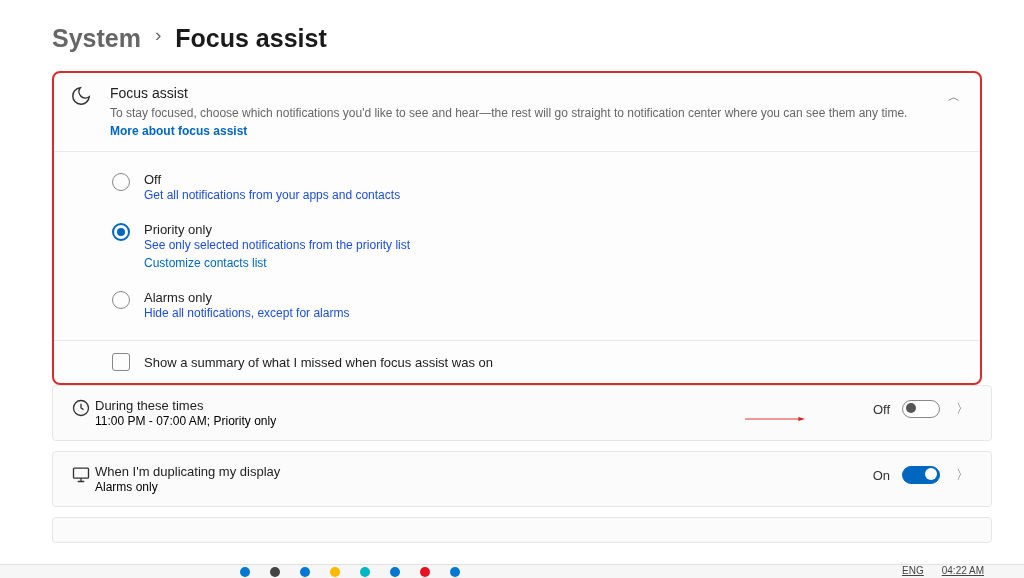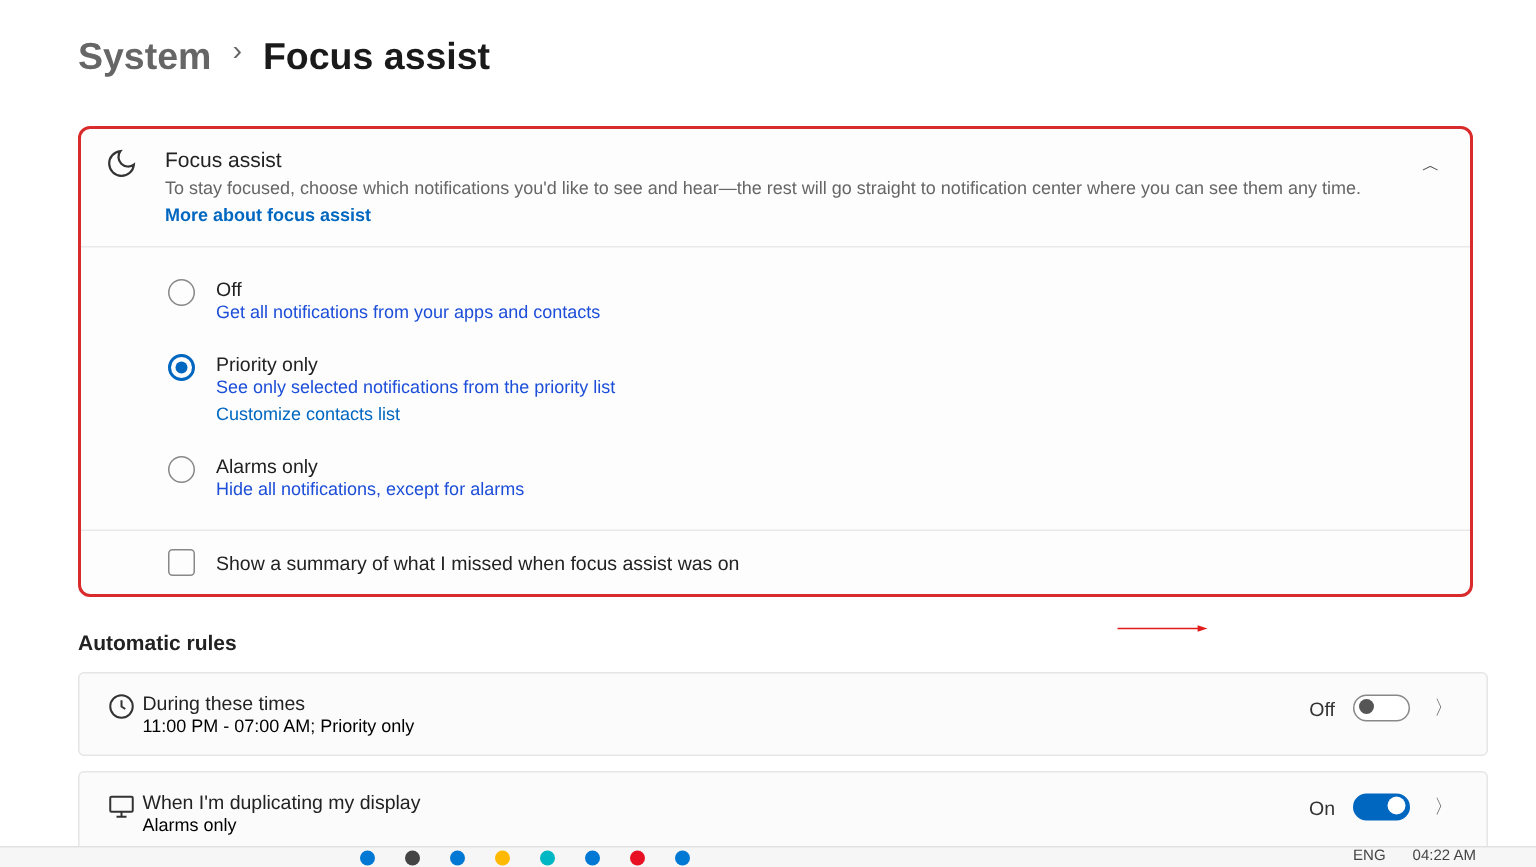--- a/index.html
+++ b/index.html
@@ -1,18 +1,18 @@
 <!DOCTYPE html>
 <html><head>
   <meta charset="utf-8">
   <style>
     * { margin:0; padding:0; box-sizing:border-box; font-family:"Segoe UI",Arial,sans-serif; }
     body { background:#fff; width:1024px; height:578px; overflow:hidden; position:relative; }
     .page { padding:24px 24px 0 52px; }
-    .breadcrumb { display:flex; align-items:flex-start; gap:14px; margin-bottom:31px; }
+    .breadcrumb { display:flex; align-items:flex-start; gap:14px; margin-bottom:18px; }
     .crumb1 { color:#666; font-size:25px; font-weight:600; }
     .crumb-sep { color:#666; font-size:19px; }
     .crumb2 { color:#1a1a1a; font-size:25px; font-weight:600; }
 
     .panel { border:2px solid #d92b2b; border-radius:8px; background:#fdfdfd; margin-right:18px; }
     .panel-head { display:flex; align-items:flex-start; padding:12px 16px; gap:18px; }
     .moon-icon { width:22px; height:22px; display:inline-block; }
     .moon-icon svg { width:100%; height:100%; }
     .head-text { flex:1; }
     .head-title { font-size:14px; color:#222; margin-bottom:2px; }
@@ -45,21 +45,21 @@
     .toggle.off { background:#fff; border:1.5px solid #888; }
     .toggle.off::after { content:""; position:absolute; width:10px; height:10px; background:#555; border-radius:50%; top:2px; left:3px; }
     .toggle.on { background:#0067c0; border:1.5px solid #0067c0; }
     .toggle.on::after { content:""; position:absolute; width:12px; height:12px; background:#fff; border-radius:50%; top:1px; right:2px; }
     .chev { color:#666; font-size:13px; padding:2px 4px; }
 
     .arrow { position:absolute; top:416px; left:680px; width:190px; height:6px; pointer-events:none; }
     .arrow-line { stroke:#e21b1b; stroke-width:3; fill:none; }
     .arrow-head { fill:#e21b1b; }
 
-    .taskbar { position:absolute; bottom:0; left:0; right:0; height:14px; background:#f6f6f6; border-top:1px solid #e1e1e1; display:flex; justify-content:space-between; align-items:flex-start; padding:0 40px; font-size:10px; color:#444; overflow:hidden; }
+    .taskbar { position:absolute; bottom:0; left:0; right:0; height:14px; background:#f6f6f6; border-top:1px solid #e1e1e1; display:flex; justify-content:space-between; align-items:flex-start; padding:0 40px; font-size:10px; color:#444; overflow:hidden;text-decoration:underline; }
     .task-dots { display:flex; gap:20px; margin-left:200px; }
     .dot { width:10px; height:10px; border-radius:50%; margin-top:2px; }
     .time-area { display:flex; gap:18px; font-size:10px; }
   </style>
 </head>
 <body>
 
 <div class="page">
 
   <div class="breadcrumb">
@@ -107,21 +107,20 @@
         </div>
       </div>
     </div>
 
     <div class="summary-row">
       <span class="cb"></span>
       <span class="cb-label">Show a summary of what I missed when focus assist was on</span>
     </div>
   </div>
 
-  <div class="section-title">Automatic rules</div>
 
   <div class="rule-card">
     <span class="rule-icon">
       <svg viewBox="0 0 24 24" fill="none" stroke="#333" stroke-width="1.6">
           <circle cx="12" cy="12" r="9"></circle>
           <path d="M12 7v5l3 2"></path>
         </svg>
     </span>
     <div class="rule-text">
       <div class="rule-title">During these times</div>

